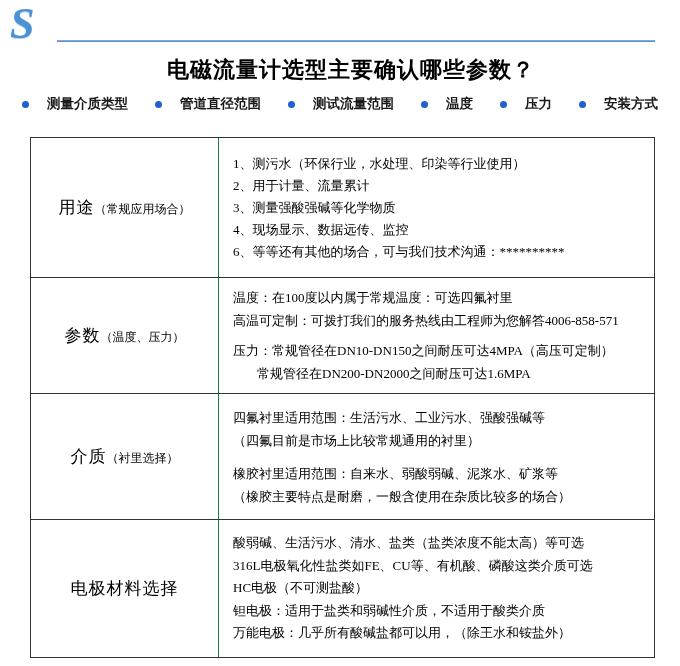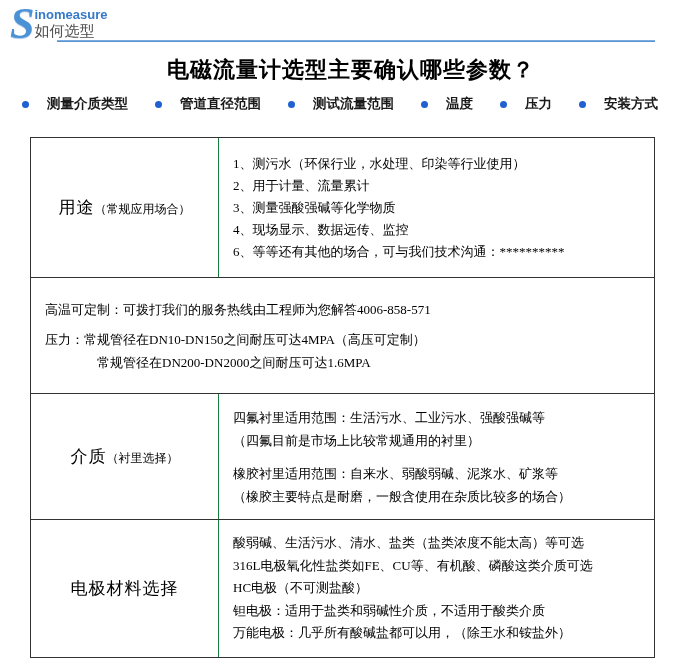--- a/index.html
+++ b/index.html
@@ -60,36 +60,32 @@
   .td {
     flex:1; display:flex; flex-direction:column; justify-content:center;
     padding:4px 8px 4px 14px;
   }
   .line { font-size:13px; line-height:22px; color:#000; white-space:nowrap; }
   .r1 .line, .r2 .line { line-height:23px; }
   .r3 .line { line-height:22.5px; }
   .gap-top-sm { margin-top:4px; }
   .gap-top-md { margin-top:7px; }
   .gap-top-lg { margin-top:10px; }
-  .indent { margin-left:52px; }
+  .indent { margin-left:24px; }
 
   .h137 { height:140px; flex:0 0 140px; }
   .h116 { height:116px; flex:0 0 116px; }
   .h126 { height:126px; flex:0 0 126px; }
 </style>
 </head>
 <body>
 
 <div class="header">
   <div class="logo">
     <span class="logo-s">S</span>
-    <div class="logo-text">
-      <span class="brand">inomeasure</span>
-      <span class="tagline">如何选型</span>
-    </div>
   </div>
   <div class="header-rule"></div>
 </div>
 
 <h1 class="title">电磁流量计选型主要确认哪些参数？</h1>
 
 <div class="bullets">
   <div class="bullet">
     <span class="dot"></span>
     <span class="bullet-label">测量介质类型</span>
@@ -127,21 +123,27 @@
     <div class="td">
       <div class="line">1、测污水（环保行业，水处理、印染等行业使用）</div>
       <div class="line">2、用于计量、流量累计</div>
       <div class="line">3、测量强酸强碱等化学物质</div>
       <div class="line">4、现场显示、数据远传、监控</div>
       <div class="line">6、等等还有其他的场合，可与我们技术沟通：**********</div>
     </div>
   </div>
 
   <div class="trow r1 h116">
+    <div class="th">
+      <span>
+        <span class="th-main">参数</span><span class="th-note">（温度、压力）</span>
+      </span>
+    </div>
     <div class="td">
+      <div class="line">温度：在100度以内属于常规温度：可选四氟衬里</div>
       <div class="line">高温可定制：可拨打我们的服务热线由工程师为您解答4006-858-571</div>
       <div class="line gap-top-md">压力：常规管径在DN10-DN150之间耐压可达4MPA（高压可定制）</div>
       <div class="line indent">常规管径在DN200-DN2000之间耐压可达1.6MPA</div>
     </div>
   </div>
 
   <div class="trow r2 h126">
     <div class="th">
       <span>
         <span class="th-main">介质</span><span class="th-note">（衬里选择）</span>

